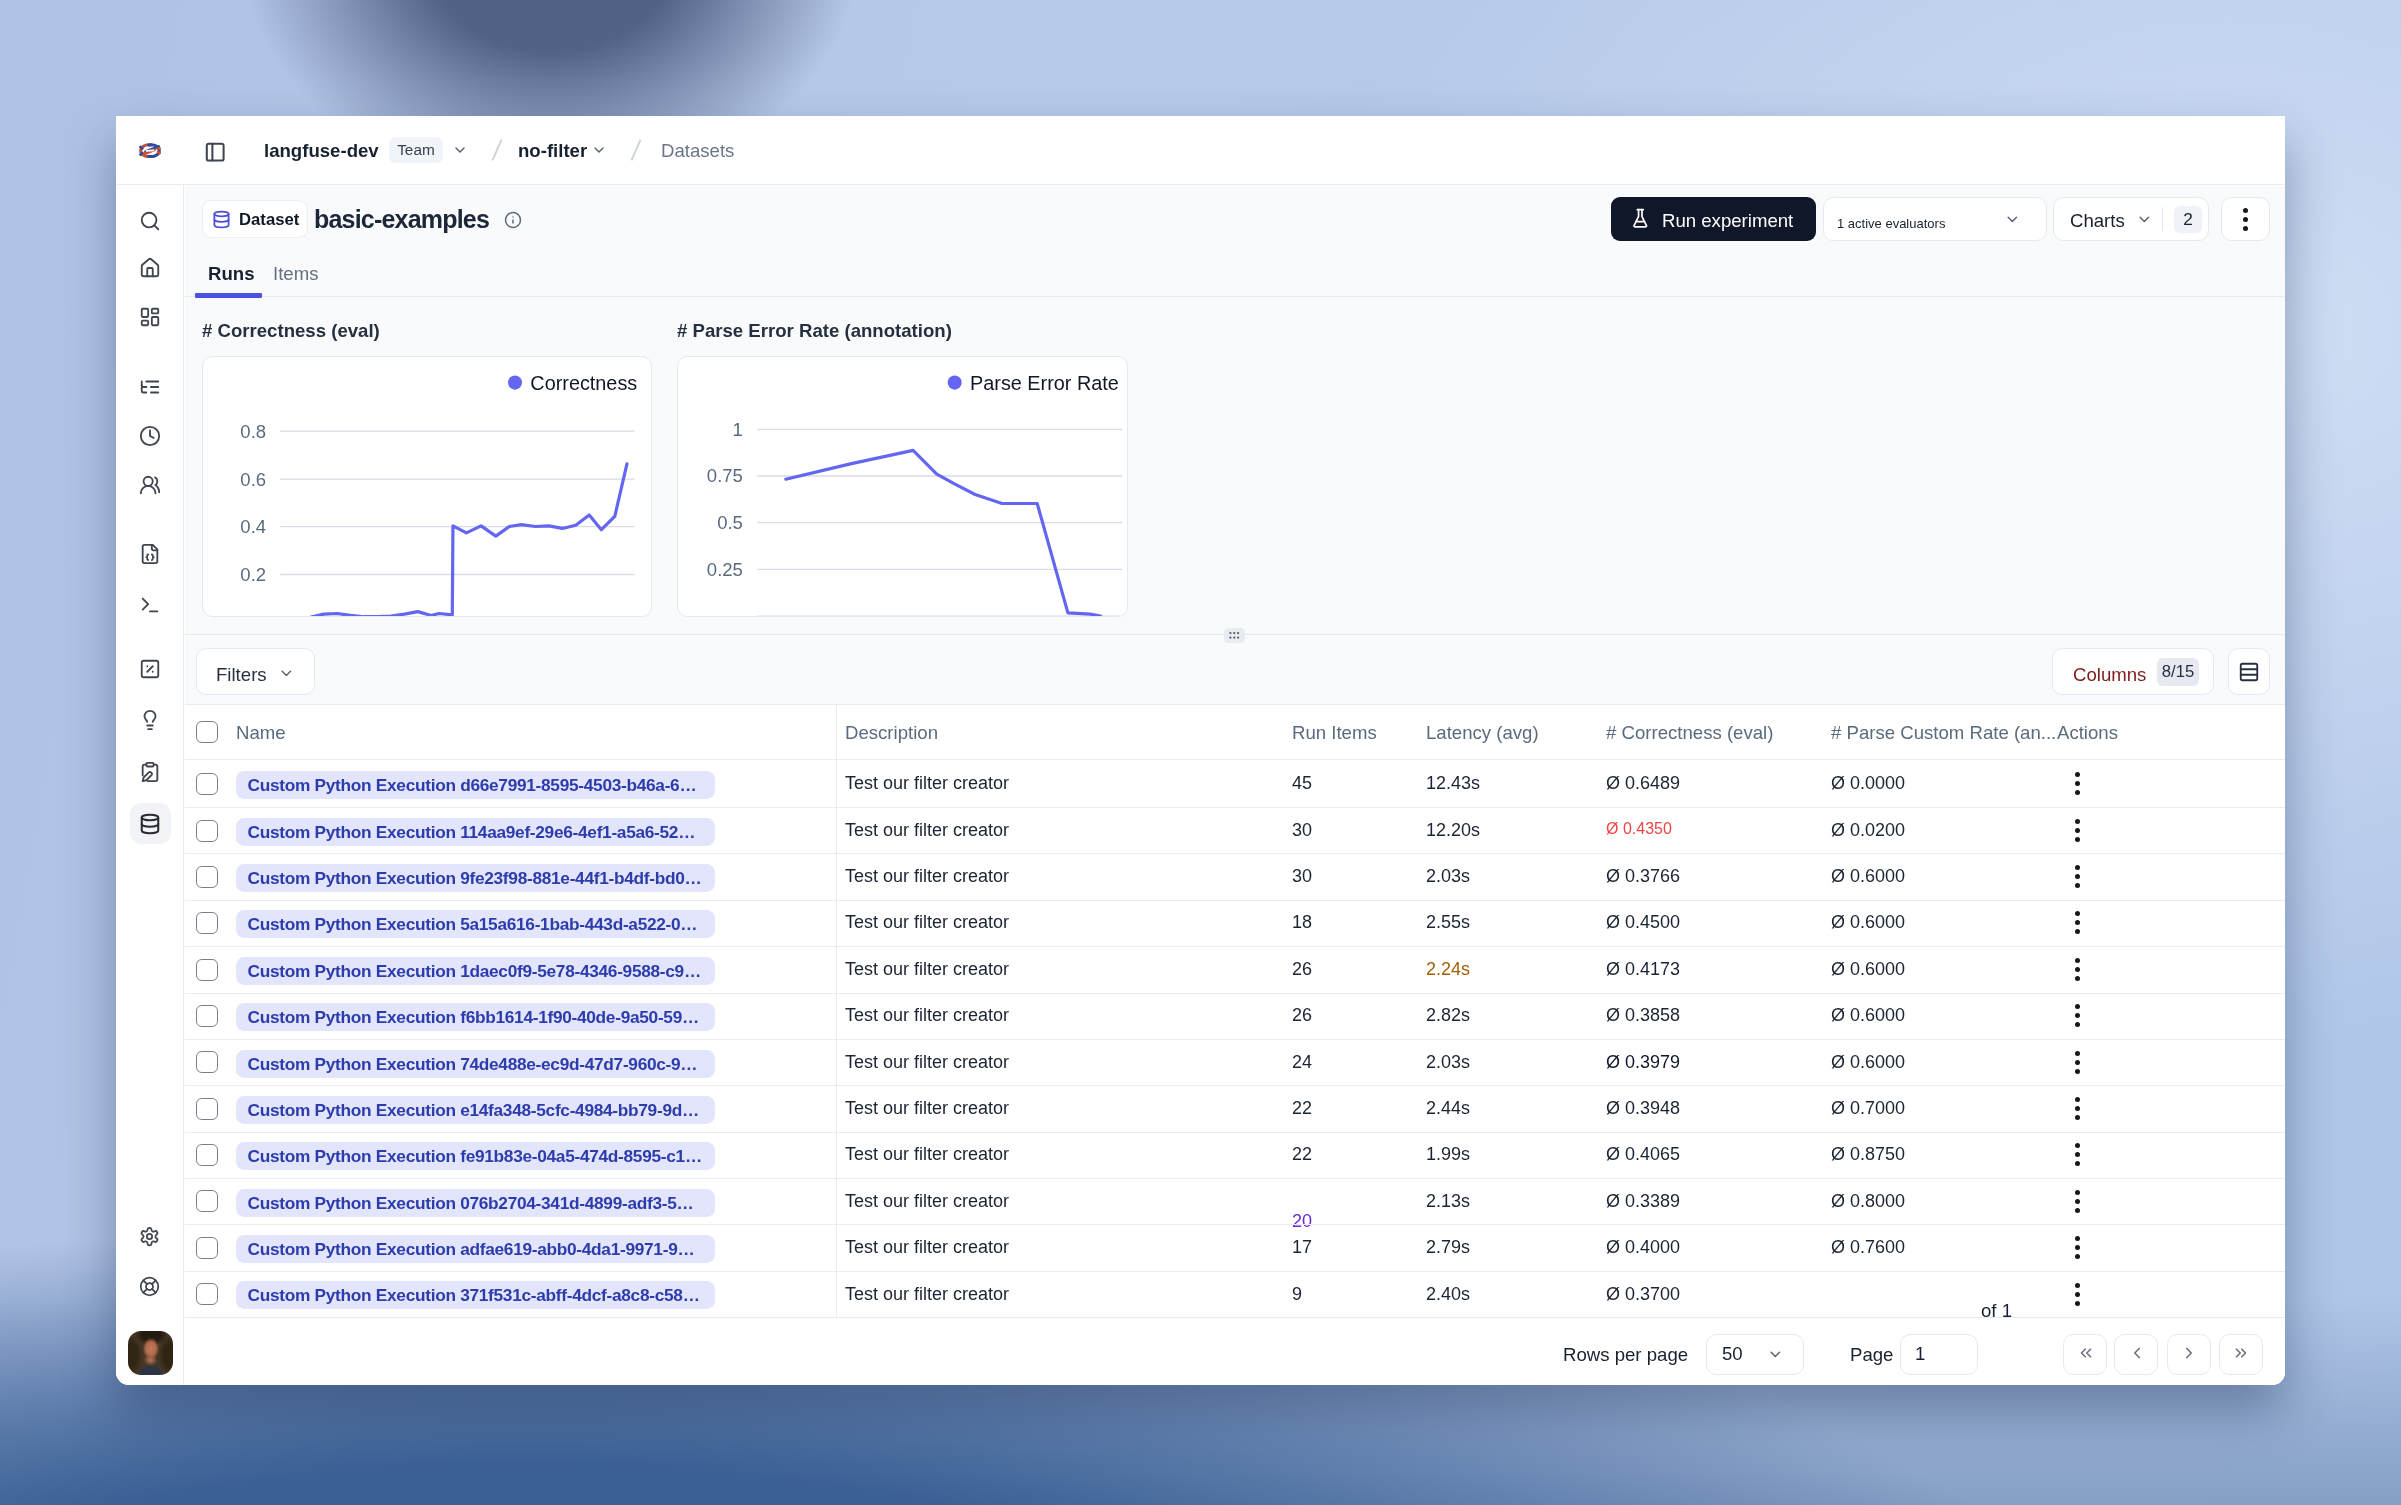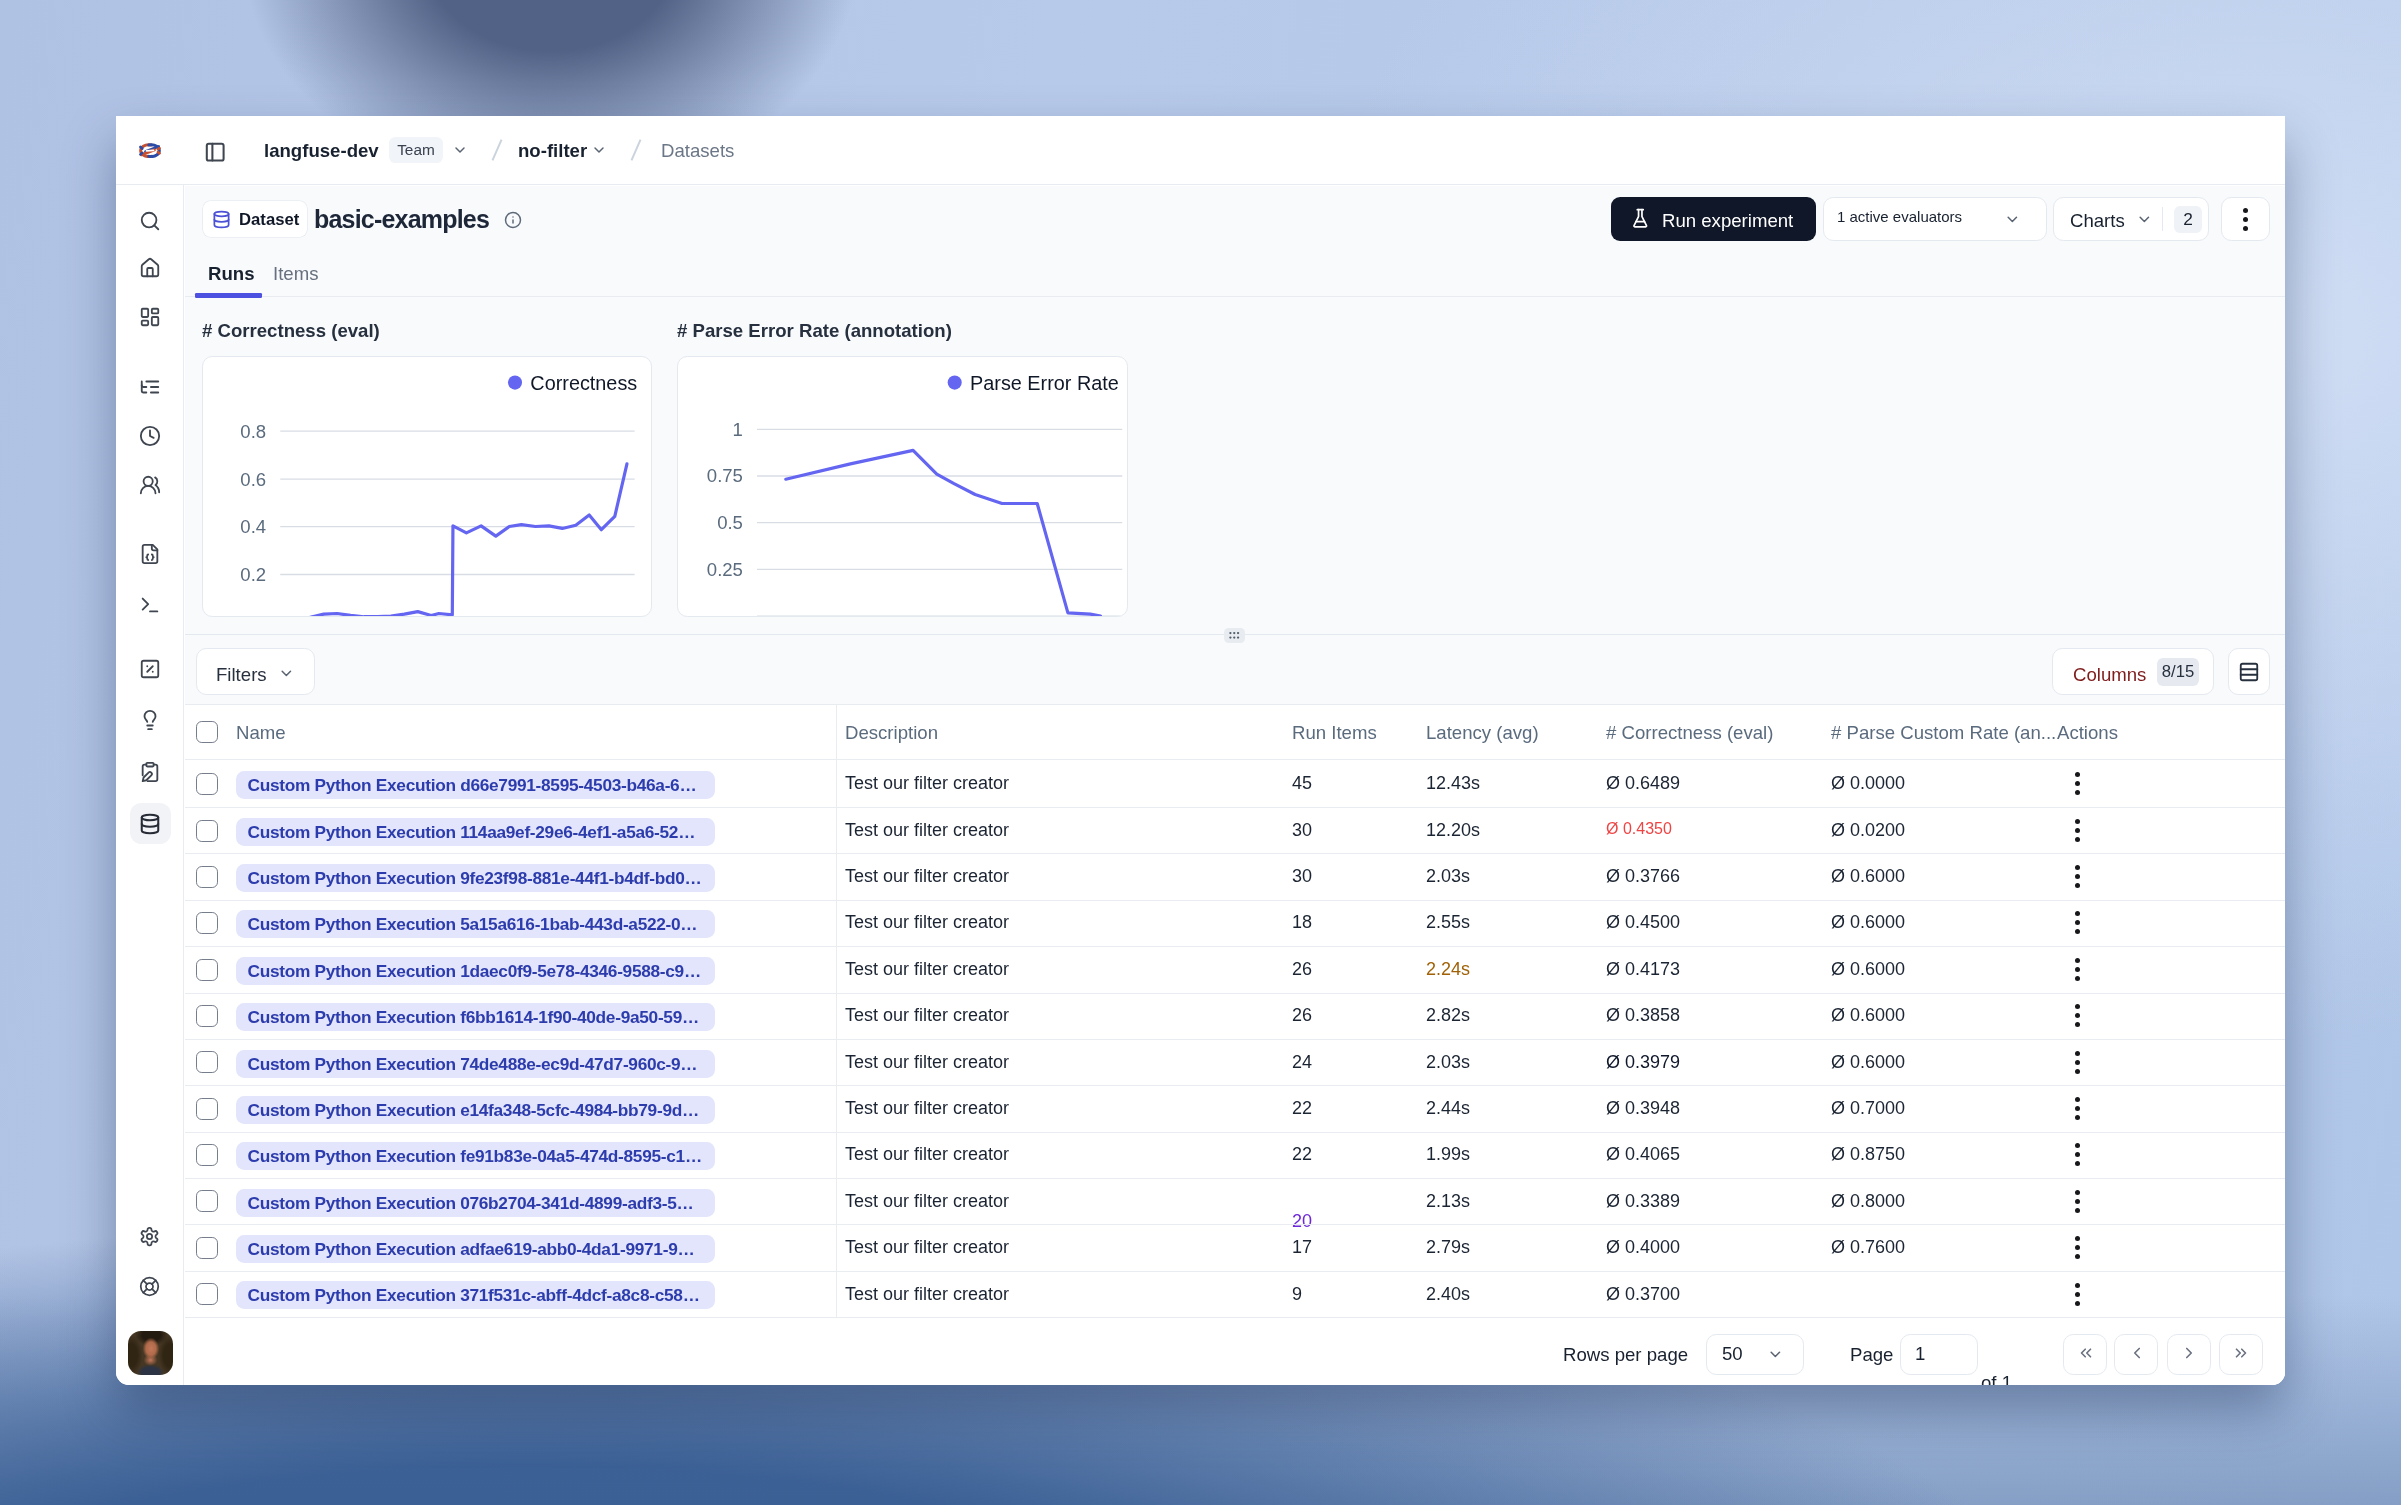--- a/index.html
+++ b/index.html
@@ -156,21 +156,21 @@
         <path d="M12 8h.01"></path>
       </svg></div>
 <div class="abs" style="left:1495px;top:81px;width:205px;height:44px;background:#101729;border-radius:9px"></div>
 <div style="position:absolute;left:1514px;top:92px;width:20.5px;height:20.5px"><svg width="20.5" height="20.5" viewBox="0 0 24 24" fill="none" stroke="#ffffff" stroke-width="2" stroke-linecap="round" stroke-linejoin="round">
         <path d="M10 2v7.527a2 2 0 0 1-.211.896L4.72 20.55a1 1 0 0 0 .9 1.45h12.76a1 1 0 0 0 .9-1.45l-5.069-10.127A2 2 0 0 1 14 9.527V2"></path>
         <path d="M8.5 2h7"></path>
         <path d="M7 16h10"></path>
       </svg></div>
 <div class="t" style="left:1546px;top:94px;font-size:18.6px;font-weight:500;color:#fff">Run experiment</div>
 <div class="btn" style="left:1707px;top:81px;width:224px;height:44px"></div>
-<div class="t" style="left:1721px;top:92px;font-size:15px;color:#18212f">1 active evaluators</div>
+<div class="t" style="left:1721px;top:100px;font-size:13px;color:#18212f">1 active evaluators</div>
 <div style="position:absolute;left:1888px;top:95px;width:16.7px;height:16.7px"><svg width="16.7" height="16.7" viewBox="0 0 24 24" fill="none" stroke="#5a6472" stroke-width="2.2" stroke-linecap="round" stroke-linejoin="round">
         <path d="m6 9 6 6 6-6"></path>
       </svg></div>
 <div class="btn" style="left:1937px;top:81px;width:156px;height:44px"></div>
 <div class="t" style="left:1954px;top:94px;font-size:18.6px;font-weight:500;color:#18212f">Charts</div>
 <div style="position:absolute;left:2020px;top:95px;width:16.7px;height:16.7px"><svg width="16.7" height="16.7" viewBox="0 0 24 24" fill="none" stroke="#5a6472" stroke-width="2.2" stroke-linecap="round" stroke-linejoin="round">
         <path d="m6 9 6 6 6-6"></path>
       </svg></div>
 <div class="abs" style="left:2046px;top:91px;width:1.3px;height:24px;background:#e4e9ef"></div>
 <div class="abs" style="left:2058px;top:90px;width:28px;height:27px;background:#eff2f6;border-radius:5.8px;text-align:center;font-size:17.3px;line-height:27px;color:#18212f">2</div>
@@ -358,21 +358,21 @@
 <div class="abs" style="left:69px;top:1201px;width:2100px;height:69px;background:#fff;border-top:1.3px solid #e8ebef"></div>
 <div class="t" style="left:1447px;top:1228px;font-size:18.6px;font-weight:500;color:#18212f">Rows per page</div>
 <div class="btn" style="left:1590px;top:1218px;width:98px;height:41px"></div>
 <div class="t" style="left:1606px;top:1227px;font-size:18.6px;color:#18212f">50</div>
 <div style="position:absolute;left:1651px;top:1230px;width:16.7px;height:16.7px"><svg width="16.7" height="16.7" viewBox="0 0 24 24" fill="none" stroke="#5a6472" stroke-width="2.2" stroke-linecap="round" stroke-linejoin="round">
         <path d="m6 9 6 6 6-6"></path>
       </svg></div>
 <div class="t" style="left:1734px;top:1228px;font-size:18.6px;font-weight:500;color:#18212f">Page</div>
 <div class="btn" style="left:1784px;top:1218px;width:78px;height:41px"></div>
 <div class="t" style="left:1799px;top:1227px;font-size:18.6px;color:#18212f">1</div>
-<div class="t" style="left:1865px;top:1256px;font-size:18.6px;font-weight:500;color:#18212f">of 1</div>
+<div class="t" style="left:1865px;top:1184px;font-size:18.6px;font-weight:500;color:#18212f">of 1</div>
 <div class="btn" style="left:1947px;top:1218px;width:44px;height:41px"></div>
 <div style="position:absolute;left:1961px;top:1228px;width:18px;height:18px"><svg width="18" height="18" viewBox="0 0 24 24" fill="none" stroke="#6b7280" stroke-width="2.2" stroke-linecap="round" stroke-linejoin="round">
         <path d="m11 17-5-5 5-5"></path>
         <path d="m18 17-5-5 5-5"></path>
       </svg></div>
 <div class="btn" style="left:1998px;top:1218px;width:44px;height:41px"></div>
 <div style="position:absolute;left:2012px;top:1228px;width:18px;height:18px"><svg width="18" height="18" viewBox="0 0 24 24" fill="none" stroke="#6b7280" stroke-width="2.2" stroke-linecap="round" stroke-linejoin="round">
         <path d="m15 18-6-6 6-6"></path>
       </svg></div>
 <div class="btn" style="left:2051px;top:1218px;width:44px;height:41px"></div>

